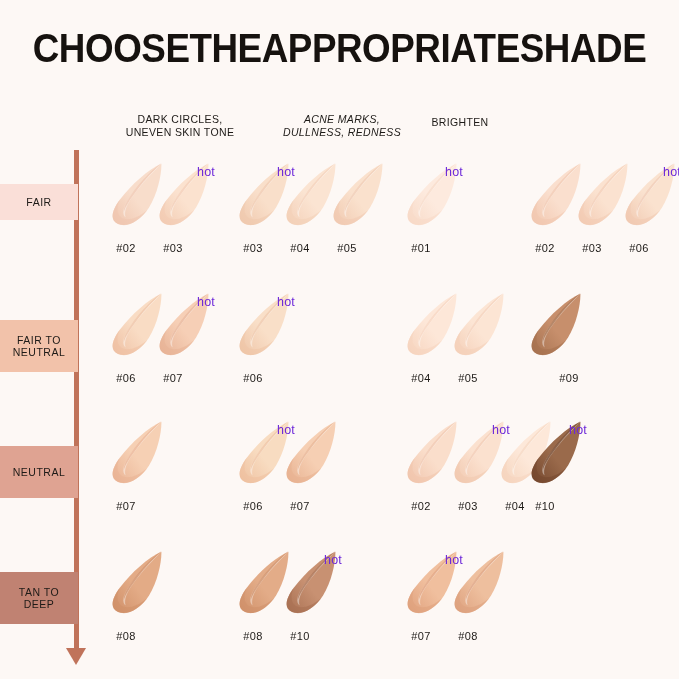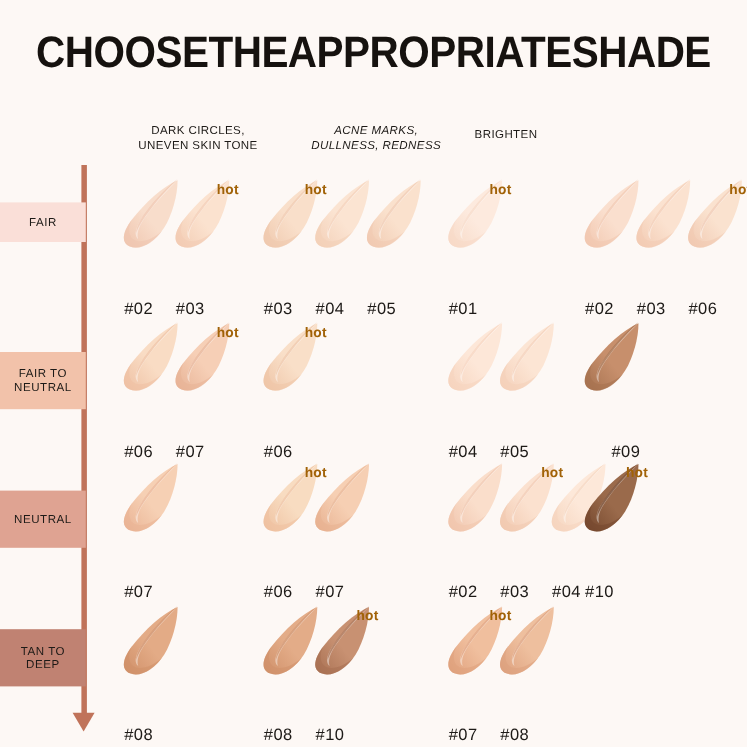--- a/index.html
+++ b/index.html
@@ -63,31 +63,30 @@
   }
   .swatch-wrap{position:absolute;}
   .swatch{
     position:absolute;
     left:0;top:0;
     width:62px;height:66px;
   }
   .shade-label{
     position:absolute;
     text-align:center;
-    font-size:15px;
+    font-size:11px;
     letter-spacing:0.4px;
     color:#1d1a17;
     width:44px;
-    margin-top:30px;
   }
   .hot-tag{
     position:absolute;
     font-size:12.5px;
-    font-weight:bold;
-    color:#a16207;
+    font-weight:normal;
+    color:#6d28d9;
     letter-spacing:0.2px;
   }
 </style>
 </head>
 <body>
 
 <div id="page">
 
   <div class="title">CHOOSETHEAPPROPRIATESHADE</div>
 

